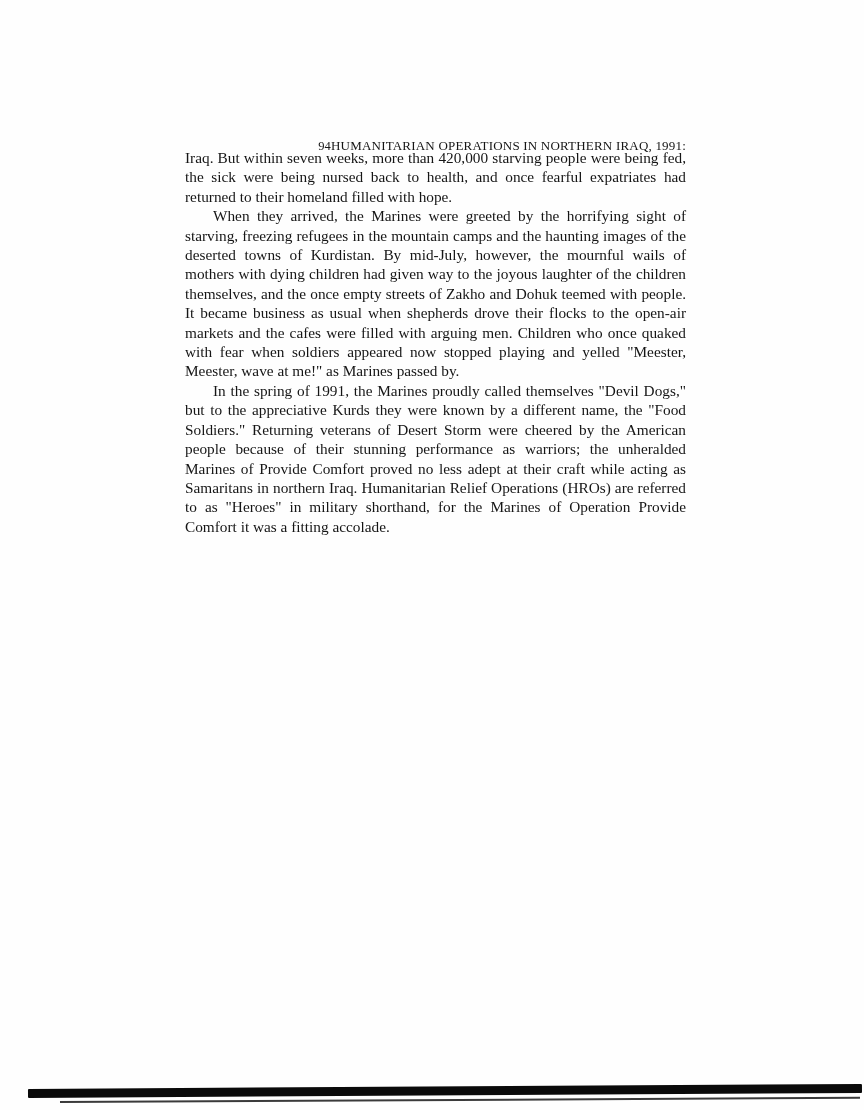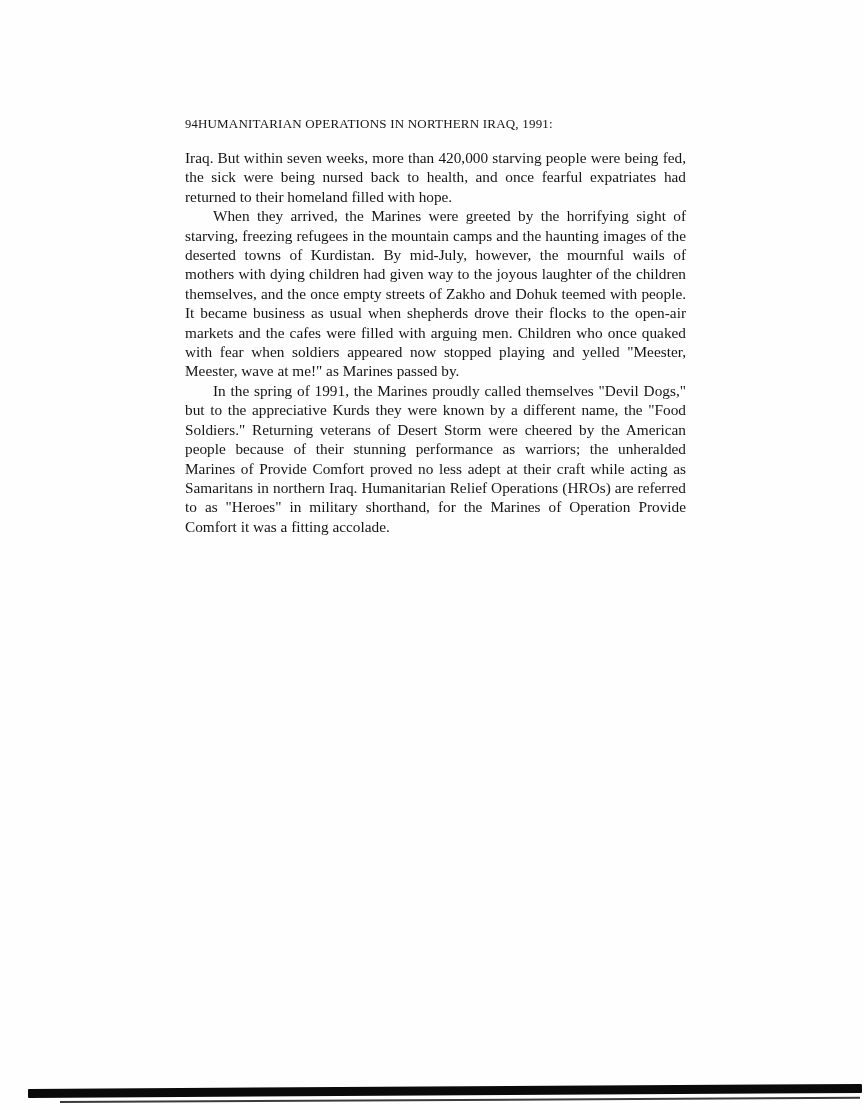--- a/index.html
+++ b/index.html
@@ -13,24 +13,24 @@
     height: 1110px;
     margin: 0 auto;
     background: #fefefe;
     overflow: hidden;
     font-family: "Liberation Serif", "DejaVu Serif", serif;
     color: #151515;
   }
   .header {
     position: absolute;
     left: 185px;
-    top: 116px;
+    top: 138px;
     width: 501px;
     display: flex;
-    justify-content: flex-start;
+    justify-content: flex-end;
     align-items: baseline;
     font-size: 12.5px;
     letter-spacing: 0.2px;
   }
   .header .running-title {
     font-size: 13px;
     text-transform: uppercase;
   }
   .body-text {
     position: absolute;

